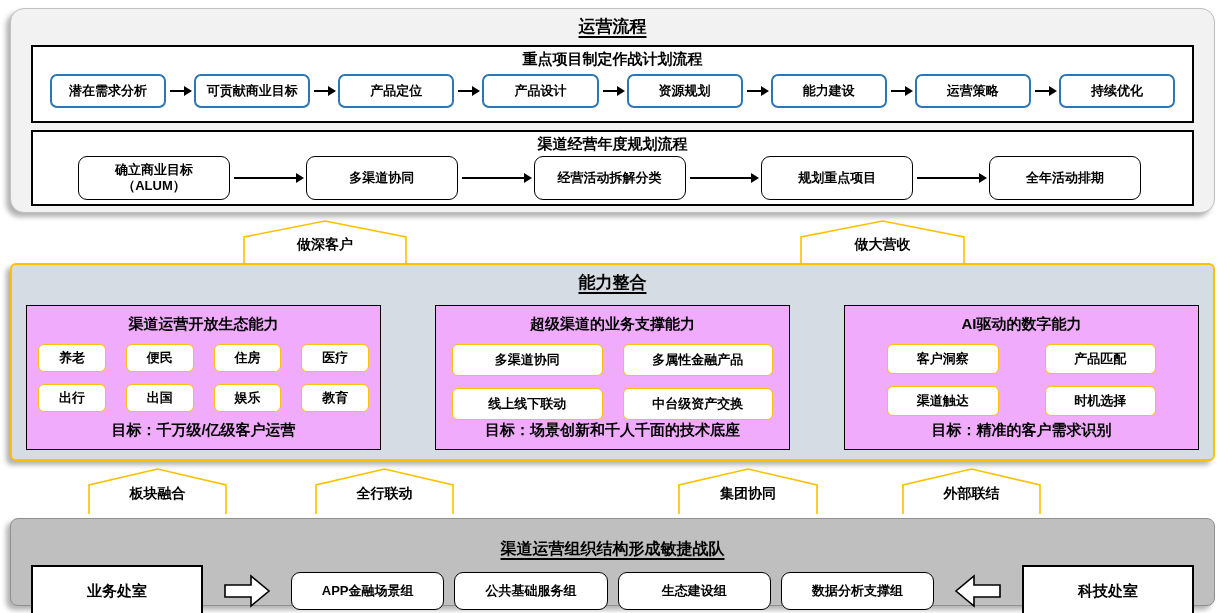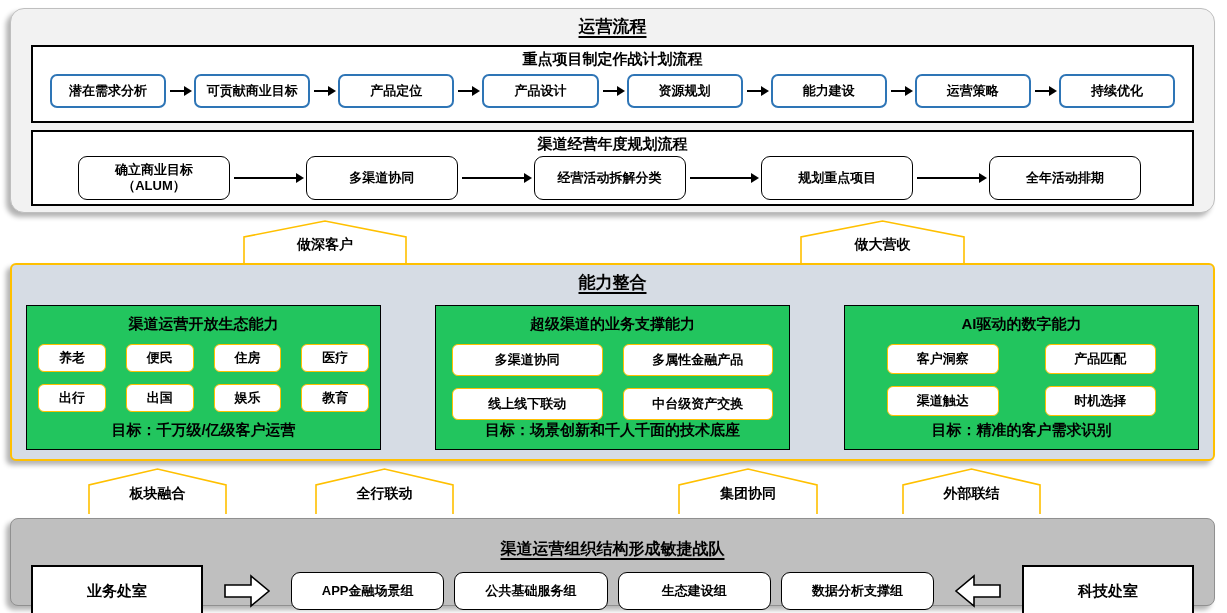--- a/index.html
+++ b/index.html
@@ -35,21 +35,21 @@
   .banner-layer{position:absolute;left:0;right:0;}
   #upBanners{top:220px;height:43px;}
   #lowBanners{top:468px;height:46px;}
   .banner{position:absolute;top:0;height:100%;}
   .banner svg{position:absolute;left:0;top:0;}
   .banner-label{position:absolute;left:0;right:0;top:57%;transform:translateY(-50%);
     text-align:center;font-size:14px;font-weight:bold;}
 
   
   .panels{display:flex;gap:54px;padding:0 14px;margin-top:11px;}
-  .panel{flex:1;height:145px;background:#22c55e;border:1.6px solid #000;display:flex;flex-direction:column;}
+  .panel{flex:1;height:145px;background:#f0abfc;border:1.6px solid #000;display:flex;flex-direction:column;}
   .panel-title{text-align:center;font-weight:bold;font-size:15px;margin-top:9px;}
   .items{display:grid;margin-top:10px;flex:1;align-content:start;row-gap:12px;}
   .panel.cols4 .items{grid-template-columns:repeat(4,1fr);column-gap:20px;padding:0 11px;grid-auto-rows:28px;}
   .panel.cols2 .items{grid-template-columns:repeat(2,1fr);column-gap:20px;padding:0 16px;grid-auto-rows:32px;}
   .panel:nth-child(3) .items{column-gap:46px;padding:0 42px;grid-auto-rows:30px;}
   .item{background:#fff;border:1.6px solid #FFC000;border-radius:6px;
     display:flex;align-items:center;justify-content:center;font-weight:bold;font-size:13px;}
   .goal{text-align:center;font-weight:bold;font-size:15px;margin-bottom:9px;}
 
   

